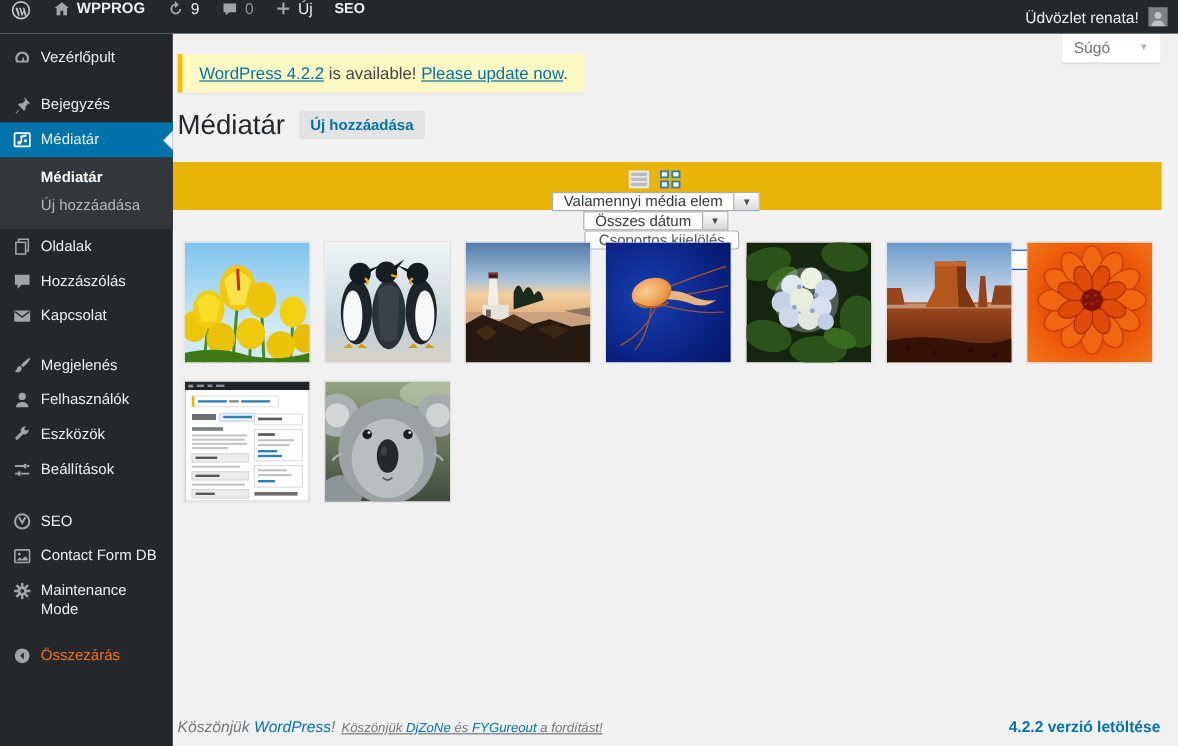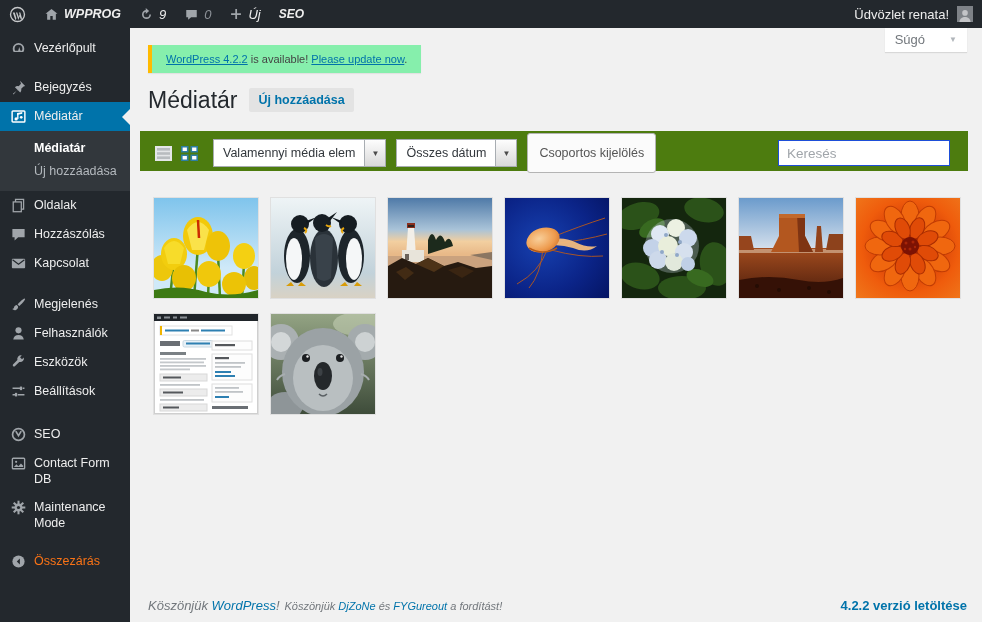--- a/index.html
+++ b/index.html
@@ -4,65 +4,65 @@
 <style>
   * { box-sizing: border-box; }
   html,body { margin:0; padding:0; }
   body {
     width:982px; height:622px; overflow:hidden; position:relative;
     font-family:"Liberation Sans","DejaVu Sans",sans-serif;
     background:#f1f1f1; font-size:13px; color:#444;
   }
   
   #adminbar{position:absolute;top:0;left:0;right:0;height:28px;background:#23282d;color:#eee;display:flex;align-items:center;z-index:60;}
-  .ab-item{display:flex;align-items:center;gap:5px;padding:0 9px;height:100%;cursor:pointer;font-style:italic;}
+  .ab-item{display:flex;gap:5px;padding:0 9px;height:100%;cursor:pointer;}
   .ab-item svg{display:block;}
   .ab-count{color:#eee;}
   .ab-count.dim{color:#8d9298;}
   .ab-right{margin-left:auto;display:flex;align-items:center;gap:8px;padding-right:9px;cursor:pointer;}
   .avatar{width:16px;height:16px;background:#7e8287;display:flex;align-items:flex-end;justify-content:center;overflow:hidden;}
   
-  #sidebar{position:absolute;top:28px;left:0;width:130px;bottom:0;background:#23282d;padding-top:6px;z-index:50;}
+  #sidebar{position:absolute;top:28px;left:0;width:144px;bottom:0;background:#23282d;padding-top:6px;z-index:50;}
   .menu-item{display:flex;align-items:flex-start;padding:6px 4px 6px 8px;font-size:12.5px;line-height:16px;color:#eee;cursor:pointer;}
   .menu-icon{flex:0 0 20px;width:20px;margin-right:6px;color:#a0a5aa;display:flex;justify-content:center;padding-top:0px;}
   .menu-icon svg{display:block;}
   .menu-label{flex:1;}
   .menu-item.dim{color:#f97316;}
   .gap-s{margin-top:10px;} .gap-m{margin-top:12px;} .gap-l{margin-top:14px;}
   .active-item{background:#0073aa;position:relative;}
   .active-item .menu-icon{color:#fff;}
   .active-item::after{content:"";position:absolute;right:0;top:50%;margin-top:-8px;border:8px solid transparent;border-right-color:#f1f1f1;}
   .submenu{background:#32373c;padding:6px 0 8px;}
   .submenu-item{padding:4px 8px 4px 34px;font-size:12.5px;line-height:15px;color:#b4b9be;cursor:pointer;}
   .submenu-item.current{color:#fff;font-weight:bold;}
   .badge{background:#d54e21;color:#fff;border-radius:9px;font-size:10px;line-height:11px;padding:2px 5px;margin-left:5px;display:inline-block;vertical-align:top;}
   
   #content{position:absolute;left:130px;top:28px;right:0;bottom:0;background:#f1f1f1;}
   #help-tab{position:absolute;top:0;right:15px;background:#fff;color:#72777c;font-size:13px;padding:4px 10px 5px;display:flex;align-items:center;gap:24px;cursor:pointer;box-shadow:0 1px 1px rgba(0,0,0,.1);}
   .tri-down{font-size:8px;color:#b0b5ba;}
-  .notice{margin:17px 0 0 18px;width:-moz-fit-content;width:fit-content;max-width:420px;background:#86efac;border-left:4px solid #ffba00;box-shadow:0 1px 1px rgba(0,0,0,.06);padding:8px 14px;font-size:11px;color:#444;}
+  .notice{margin:17px 0 0 18px;width:-moz-fit-content;width:fit-content;max-width:420px;background:#fef9c3;border-left:4px solid #ffba00;box-shadow:0 1px 1px rgba(0,0,0,.06);padding:8px 14px;font-size:14px;color:#444;}
   .blue-link{color:#0073aa;text-decoration:underline;cursor:pointer;}
   .title-row{display:flex;align-items:center;margin:13px 0 0 18px;}
   .page-title{font-size:23px;font-weight:400;color:#23282d;margin:0;line-height:28px;}
   .add-new{margin-left:12px;background:#e3e3e3;color:#0073aa;font-size:12.5px;font-weight:bold;padding:5px 9px;border-radius:2px;cursor:pointer;}
-  .media-toolbar{margin:17px 0 0 10px;width:828px;height:40px;background:#4d7c0f;display:flex;align-items:center;padding:4px 18px 0 13px;}
+  .media-toolbar{margin:17px 0 0 10px;width:828px;height:40px;background:#eab308;display:flex;align-items:center;padding:4px 18px 0 13px;flex-direction:column;}
   .view-switch{display:flex;gap:5px;margin-right:13px;}
   .view-btn{cursor:pointer;display:flex;}
   .select{display:flex;align-items:stretch;border:1px solid #a8adb2;background:#fff;height:28px;font-size:12.5px;color:#32373c;cursor:pointer;margin-right:10px;}
   .select .val{display:flex;align-items:center;padding:0 9px;}
   .select .arrow-box{width:21px;border-left:1px solid #a8adb2;background:linear-gradient(#fdfdfd,#d9d9d9);display:flex;align-items:center;justify-content:center;font-size:8px;color:#4a4a4a;}
   .bulk-btn{height:40px;padding:0 11px;background:#fbfbfb;border:1px solid #b4b4b4;border-radius:3px;font-size:12.5px;color:#555;cursor:pointer;font-family:inherit;}
   .search-input{margin-left:auto;width:172px;height:26px;border:1px solid #1d4ed8;background:#fff;padding:0 8px;font-size:13.5px;color:#32373c;font-family:inherit;}
   .search-input::placeholder{color:#a0a5aa;}
   .media-grid{margin:27px 0 0 24px;width:820px;display:flex;flex-wrap:wrap;gap:16px 13px;}
   .media-cell{width:104px;height:100px;cursor:pointer;box-shadow:0 0 0 1px rgba(0,0,0,.07);background:#fff;}
   .media-cell svg{display:block;width:104px;height:100px;}
   #footer{position:absolute;left:18px;right:15px;bottom:9px;display:flex;align-items:baseline;justify-content:space-between;}
   .footer-left{font-style:italic;color:#72777c;font-size:13px;}
-  .credit{font-size:11px;margin-left:5px;}
+  .credit{font-size:11px;margin-left:5px;text-decoration:underline;}
   .footer-link{color:#0073aa;cursor:pointer;text-decoration:none;}
   .version-link{color:#0073aa;font-weight:bold;font-size:13px;cursor:pointer;}
 </style>
 </head>
 <body>
 
 <div id="adminbar">
   <div class="ab-item">
     <svg width="17" height="17" viewBox="0 0 20 20">
         <circle cx="10" cy="10" r="8.2" fill="none" stroke="#c6c8ca" stroke-width="1.6"></circle>

